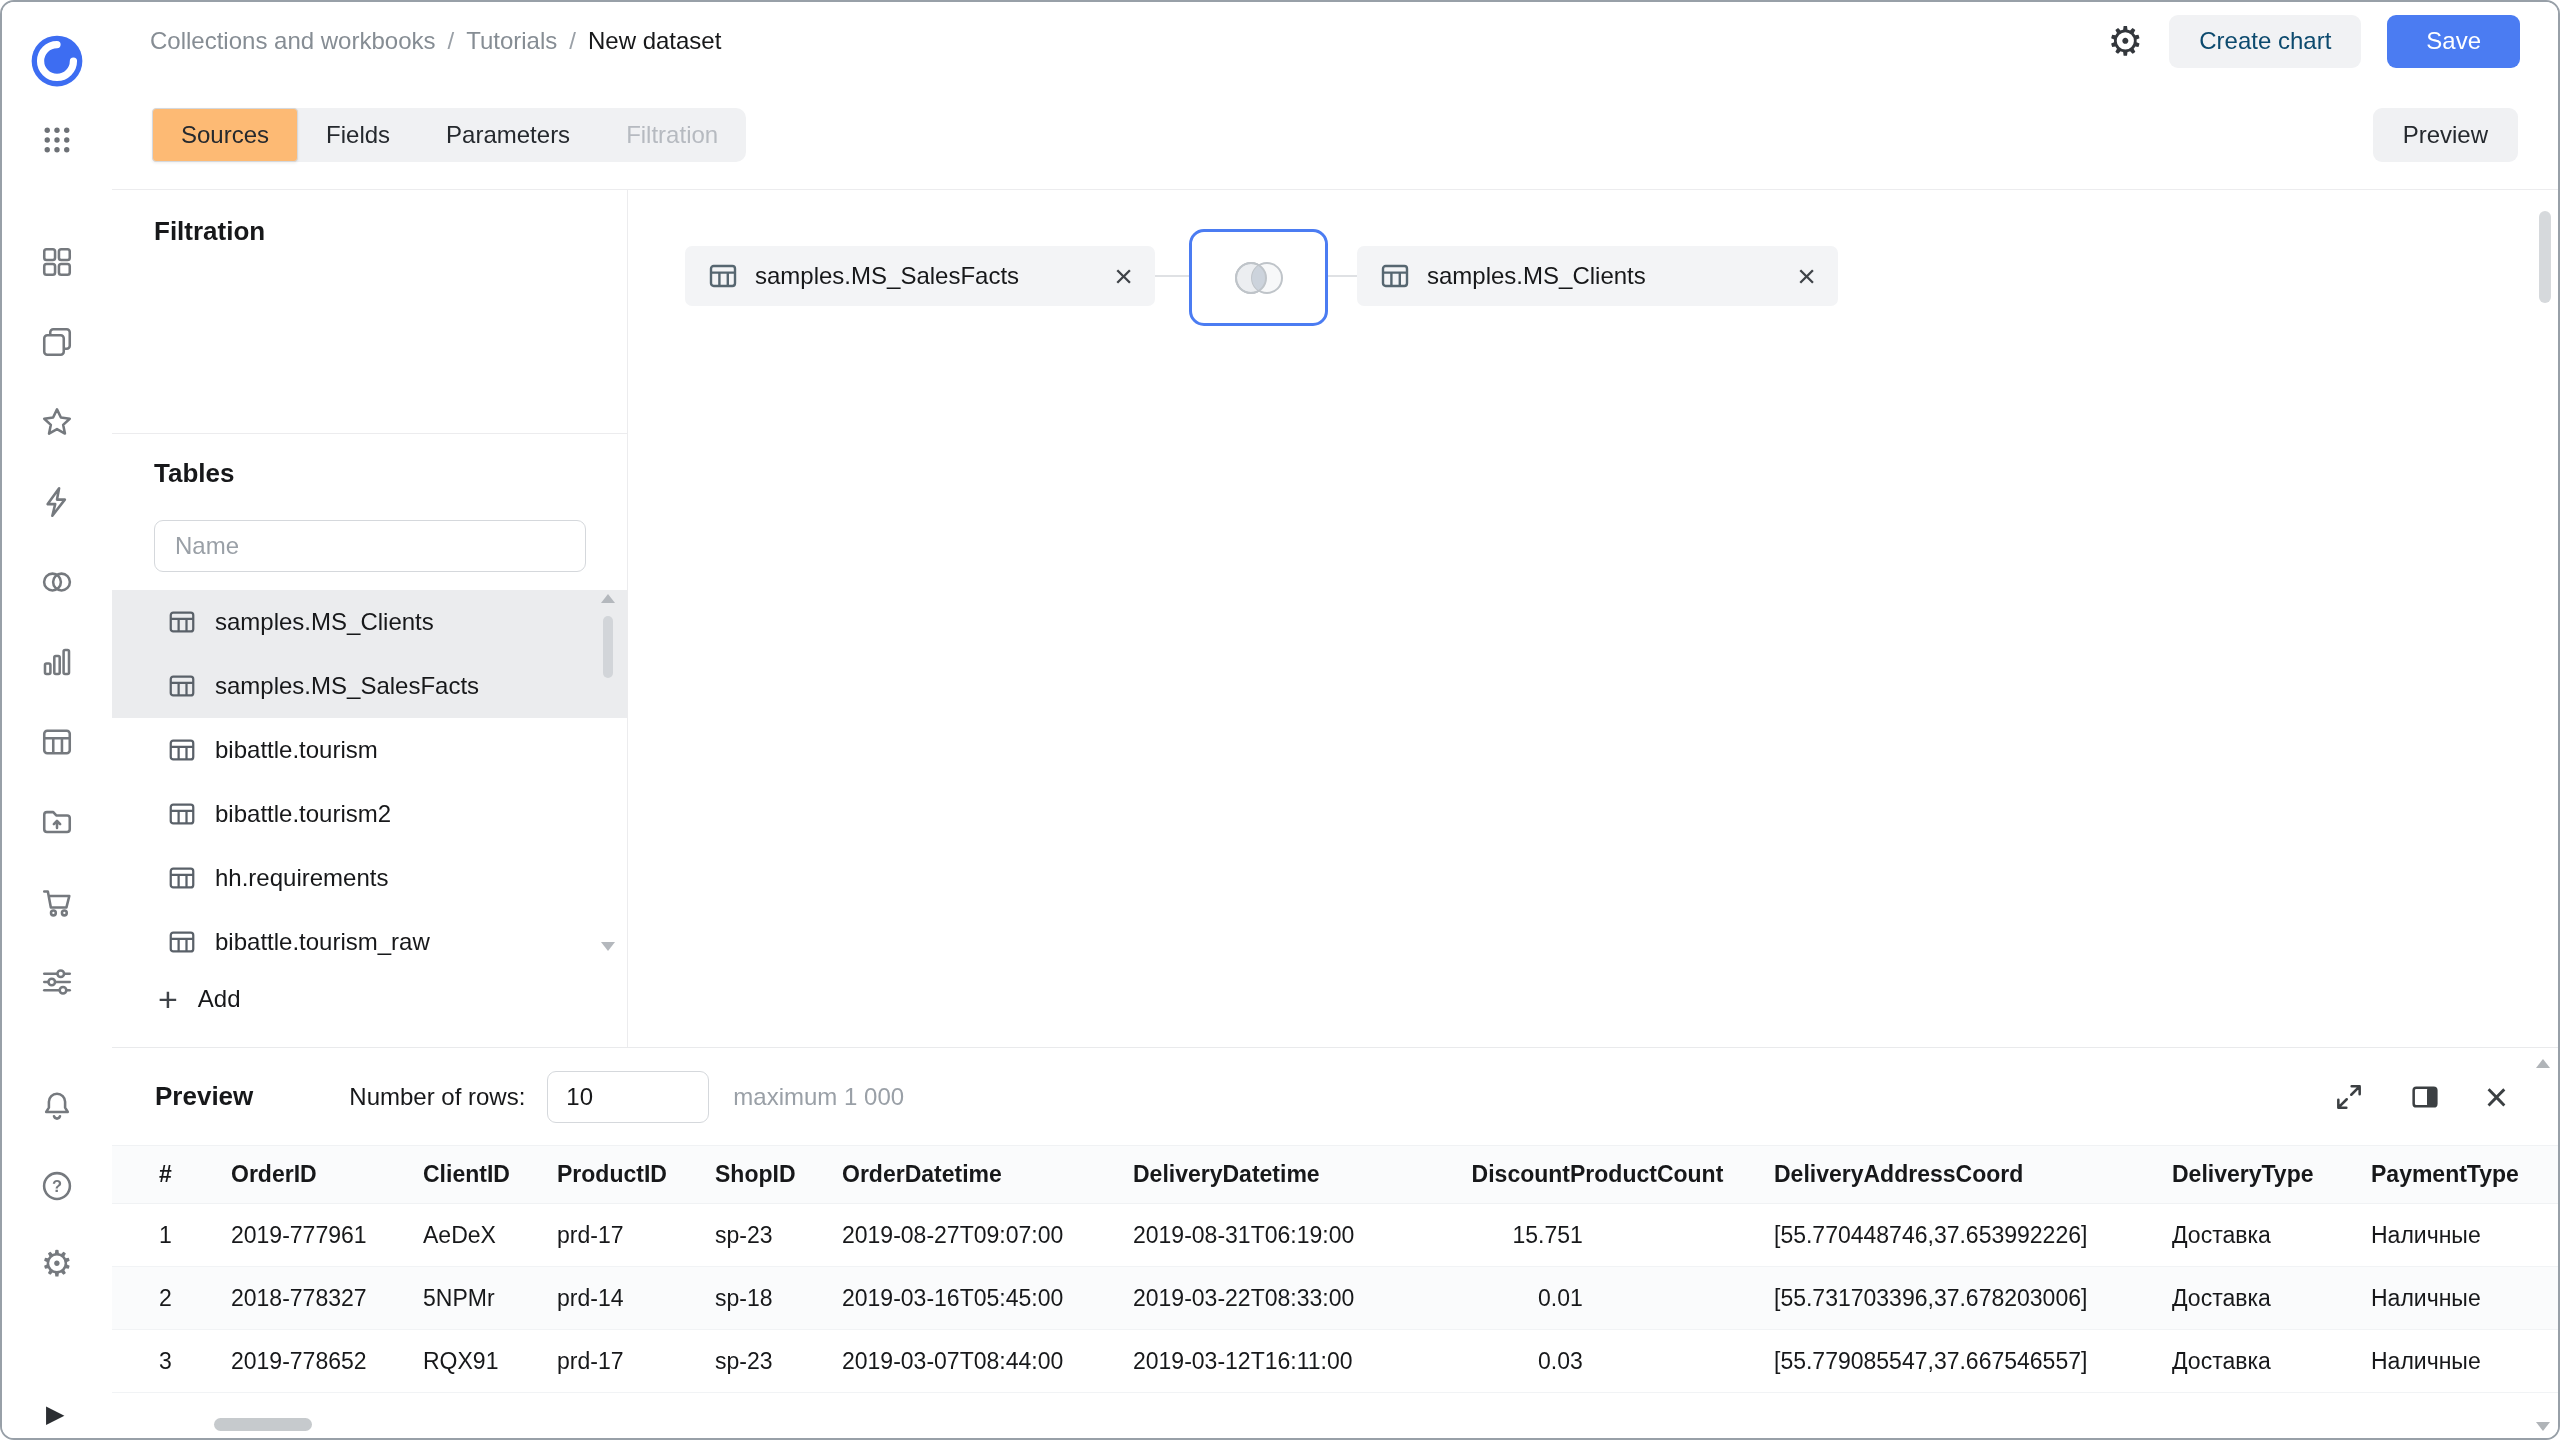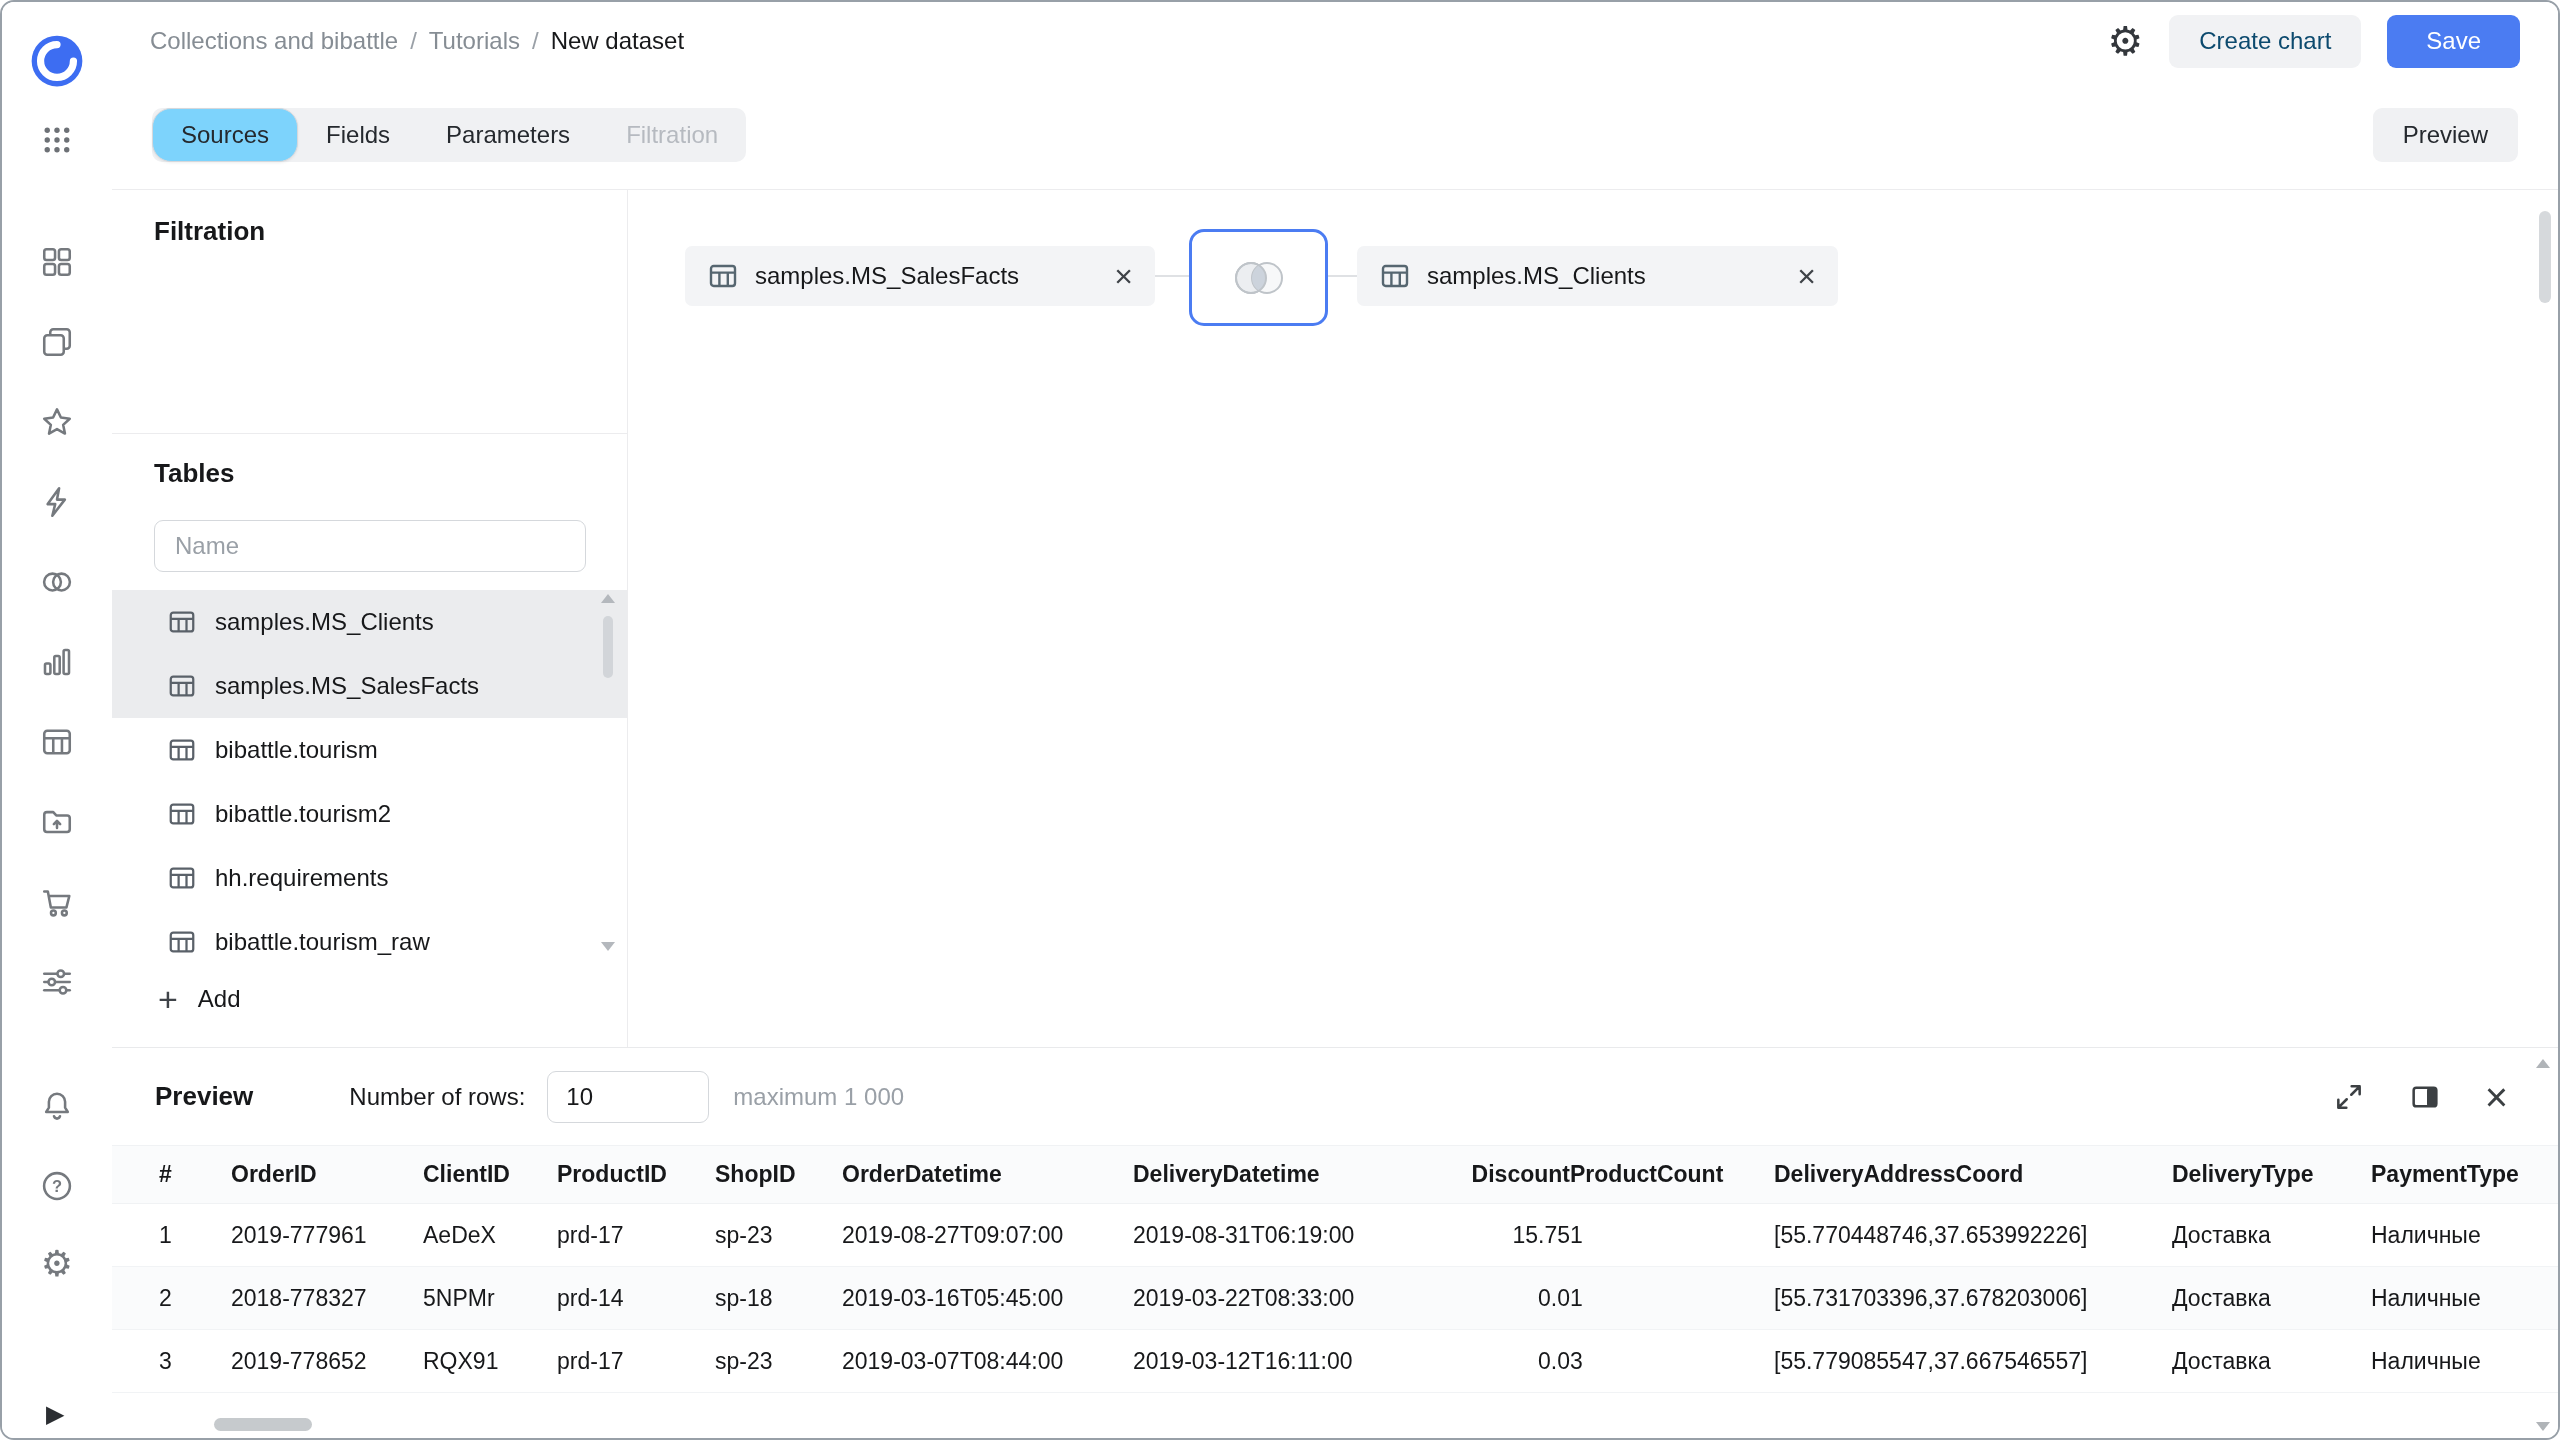--- a/index.html
+++ b/index.html
@@ -29,21 +29,21 @@
          font-size:24px; cursor:pointer; font-family:inherit; }
   .btn-disabled { background:#f1f2f4; color:#0c4a6e; padding:0 30px; cursor:default; }
   .btn-primary { background:#4b7cf2; color:#fff; padding:0 39px; }
 
   
   .tabsbar { position:absolute; left:110px; right:0; top:78px; height:110px;
              border-bottom:1px solid #ececee; display:flex; align-items:center; padding:0 40px 0 40px; }
   .seg { display:flex; background:#f0f1f3; border-radius:10px; height:54px; align-items:stretch; }
   .seg-item { display:flex; align-items:center; padding:0 28px; font-size:24px; color:#25292e;
               border-radius:10px; cursor:pointer; white-space:nowrap; }
-  .seg-item.selected { background:#7dd3fc; border:1px solid #d5d8dc; border-radius:19px;
+  .seg-item.selected { background:#fdba74; border:1px solid #d5d8dc; border-radius:4px;
                        box-shadow:0 1px 3px rgba(0,0,0,.07); }
   .seg-item.disabled { color:#b6bac0; cursor:default; }
   .preview-btn { margin-left:auto; height:54px; padding:0 30px; background:#f0f1f3; border-radius:9px;
                  display:flex; align-items:center; font-size:24px; color:#25292e; cursor:pointer; }
 
   
   .sidepanel { position:absolute; left:110px; top:188px; width:516px; height:857px;
                border-right:1px solid #ececee; background:#fff; }
   .sp-title { position:absolute; left:42px; font-size:26px; font-weight:700; color:#17181a; }
   .conn-row { position:absolute; top:88px; left:0; right:0; height:60px; background:#dce7fa;
@@ -224,21 +224,21 @@
         </svg>
     </div>
     <div class="ric" style="top:1242px; font-size:36px; color:#75797e;">
       <span class="icon-gear"></span>
     </div>
     <span class="icon-play"></span>
   </div>
 
   <div class="topbar">
     <div class="crumbs">
-      <span class="crumb">Collections and bibattle</span>
+      <span class="crumb">Collections and workbooks</span>
       <span class="crumb-sep"></span>
       <span class="crumb">Tutorials</span>
       <span class="crumb-sep"></span>
       <span class="crumb-current">New dataset</span>
     </div>
     <div class="topbar-right">
       <span class="gear-btn icon-gear"></span>
       <button class="btn btn-disabled">Create chart</button>
       <button class="btn btn-primary">Save</button>
     </div>

